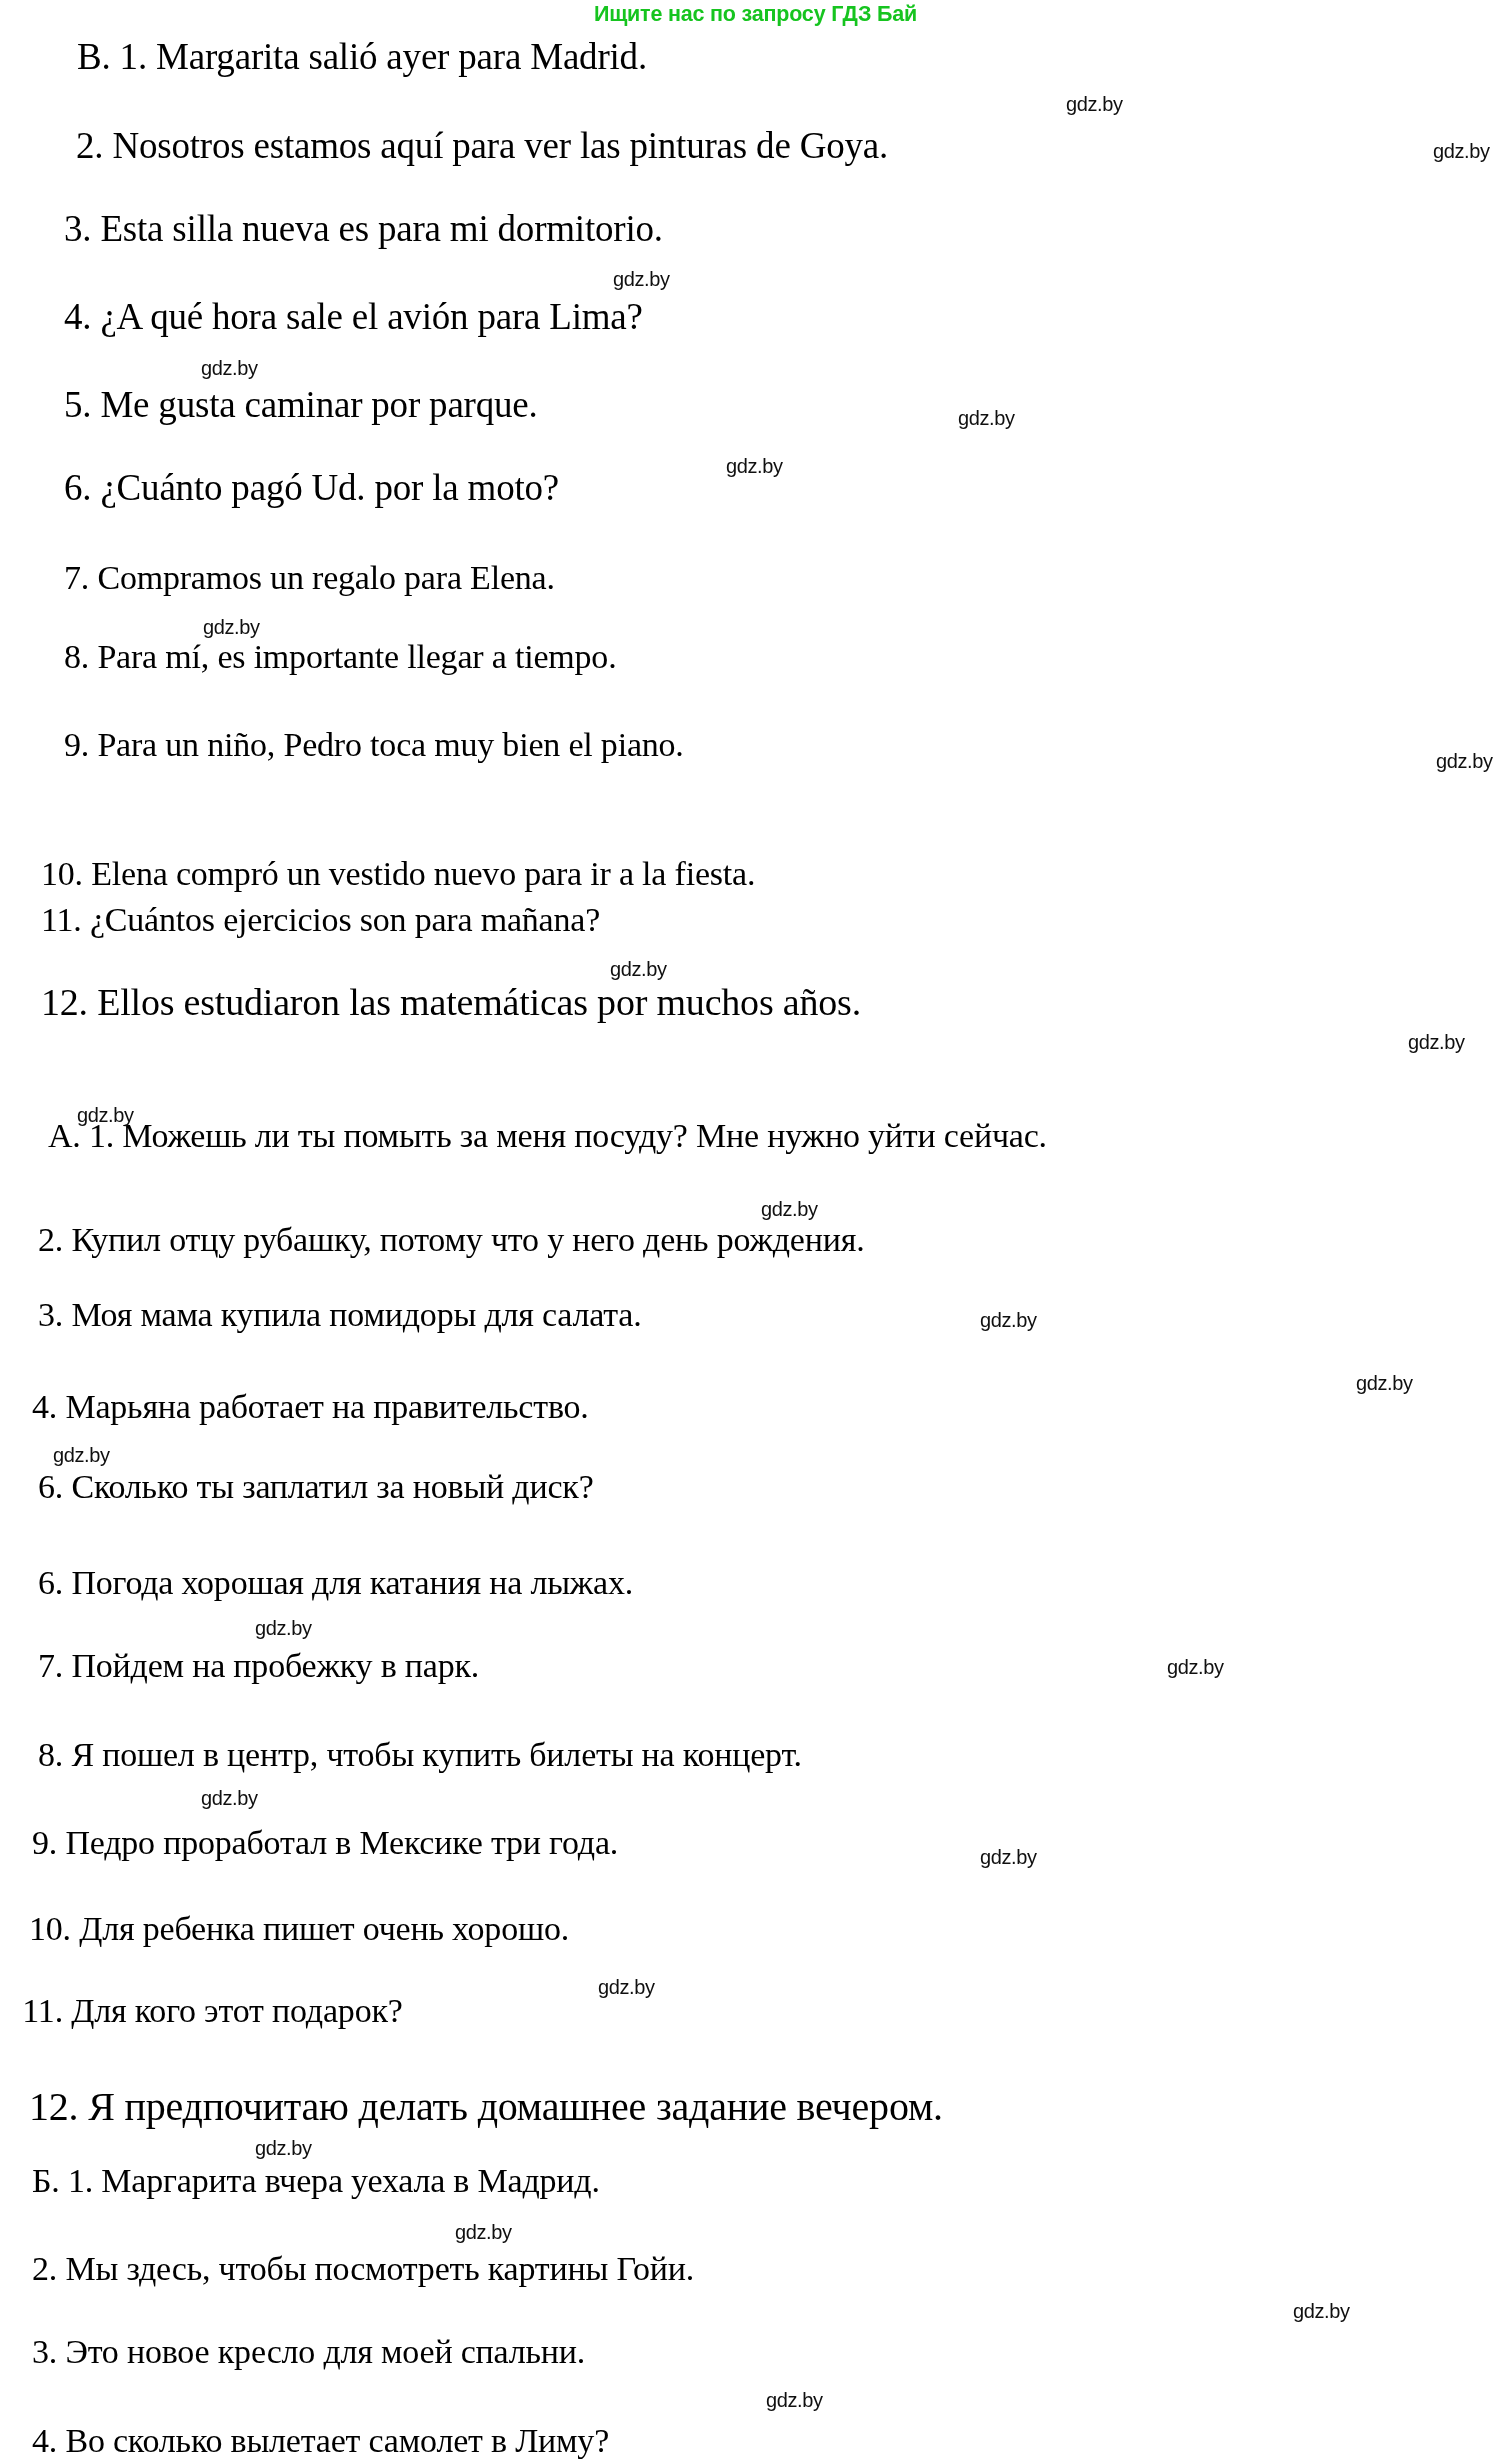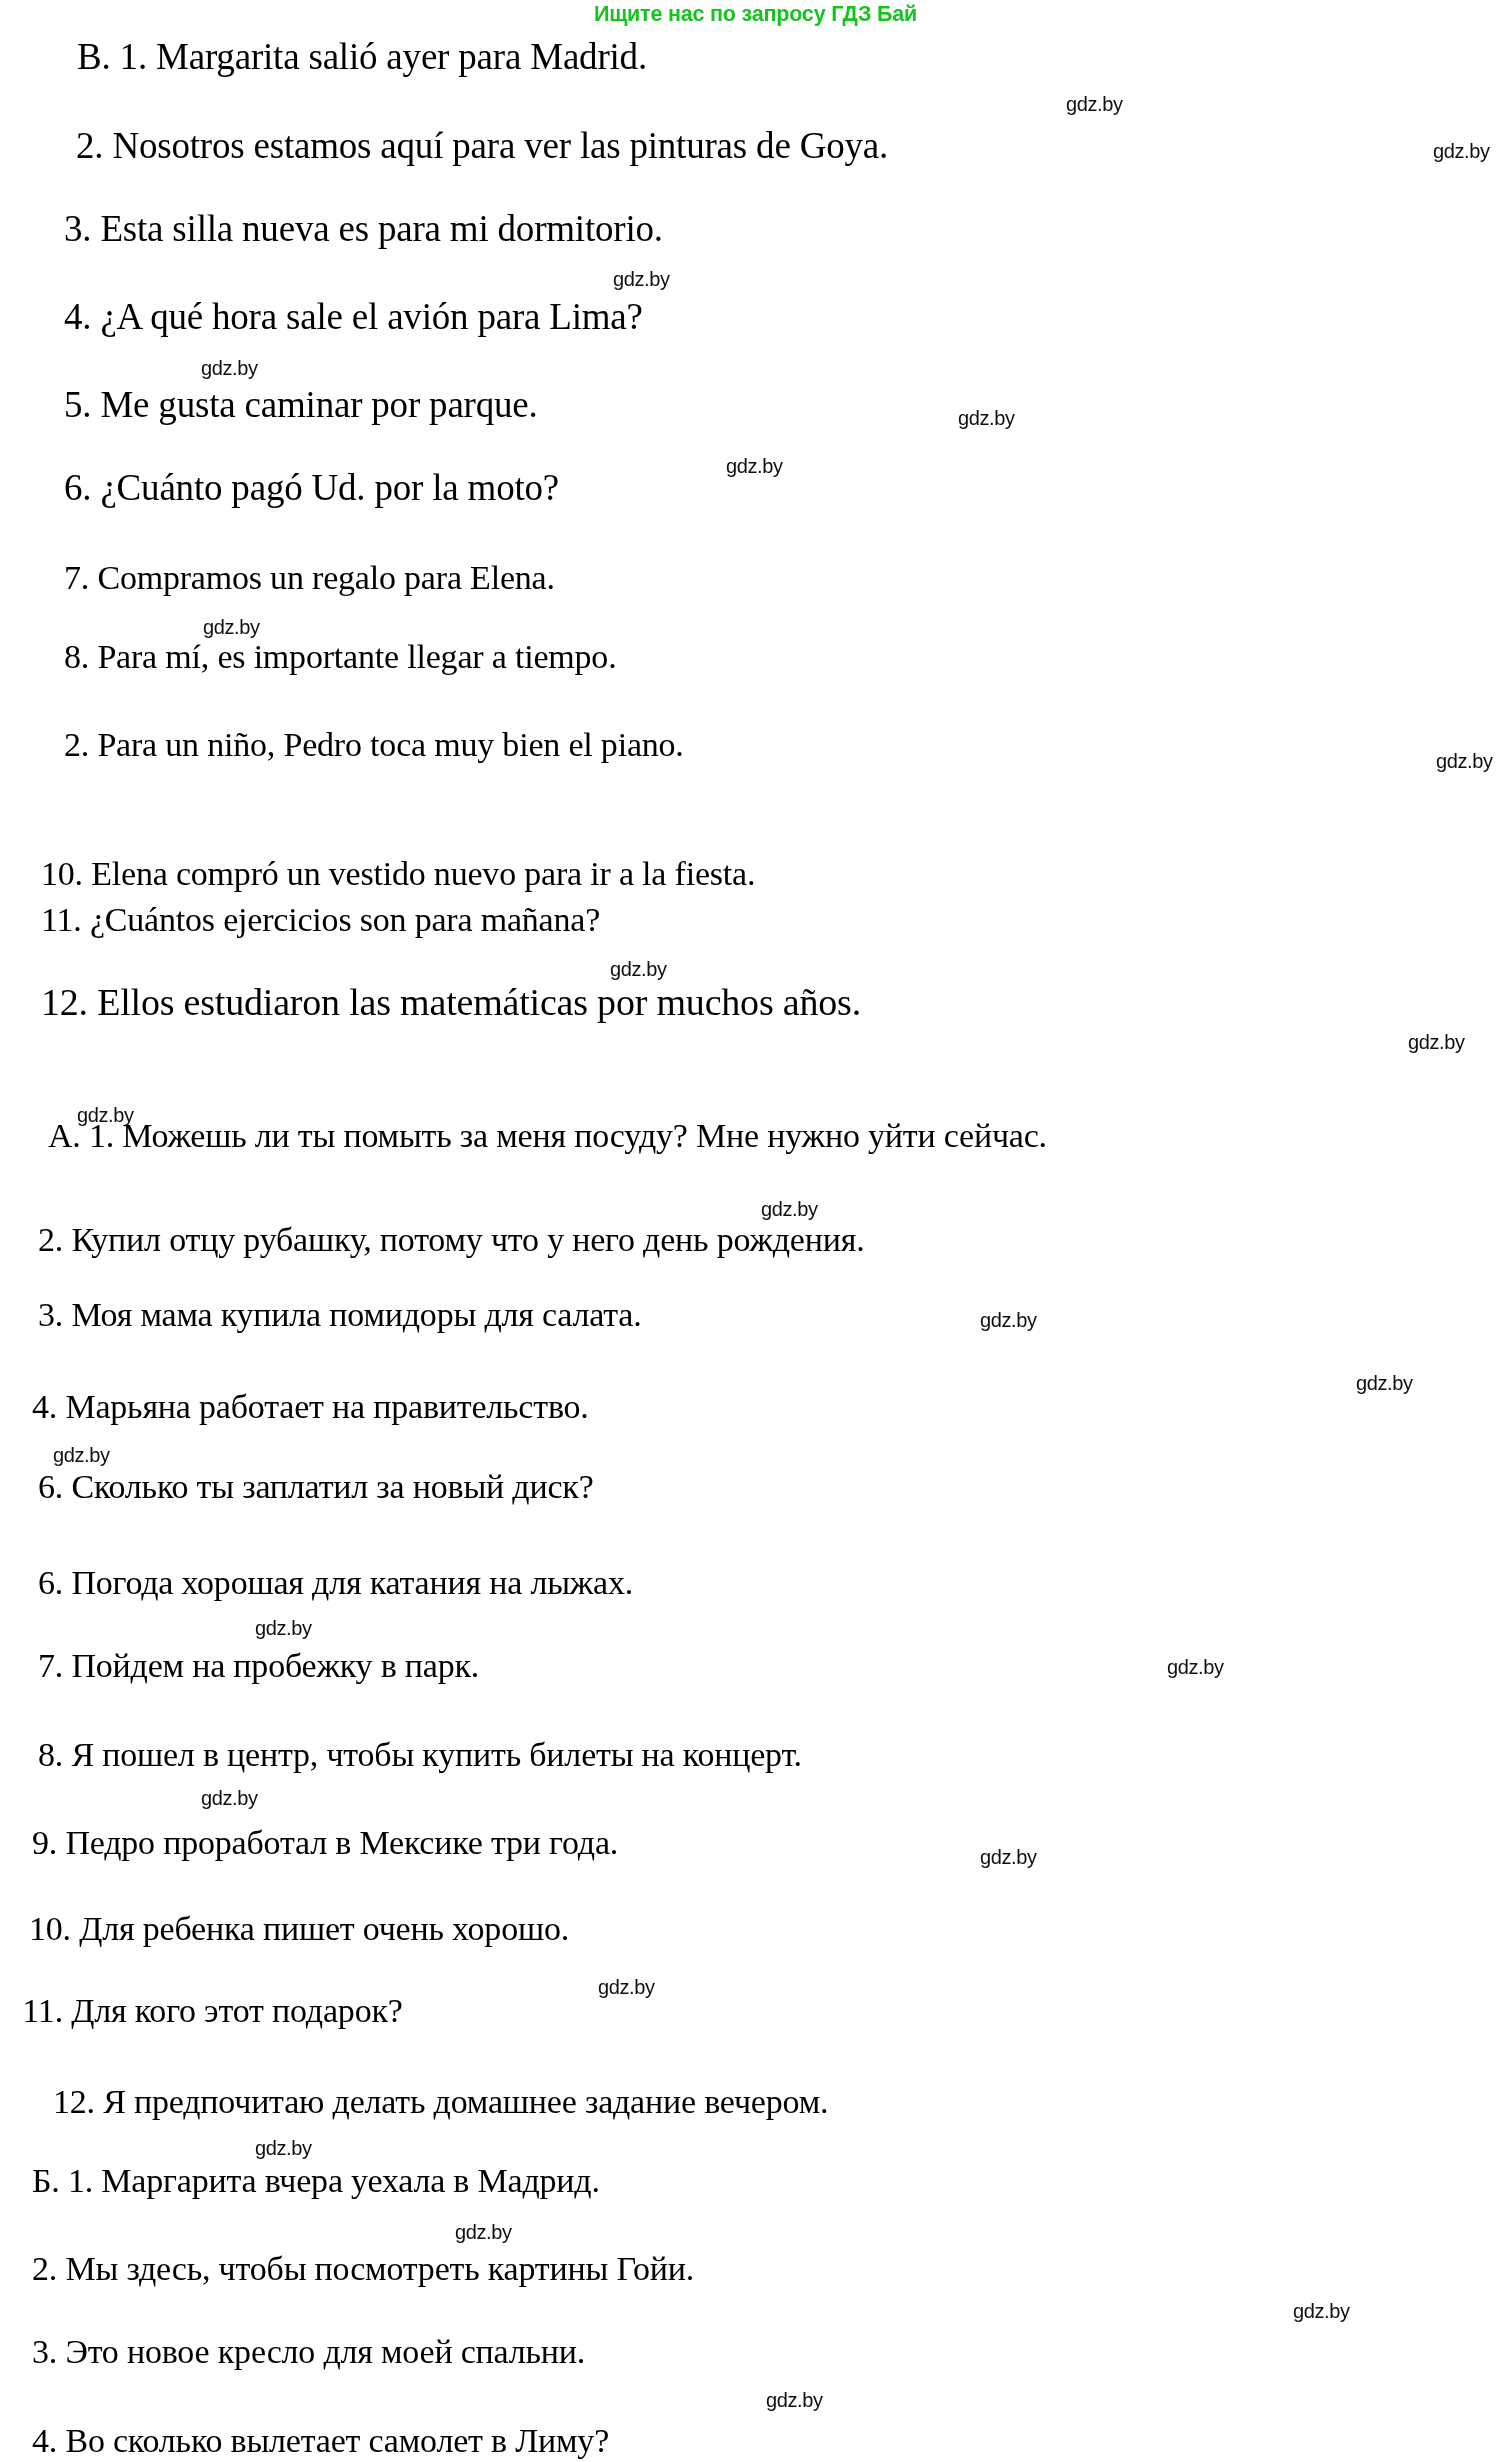--- a/index.html
+++ b/index.html
@@ -57,36 +57,36 @@
 
   <div id="lines-layer">
       <div class="answer-line" style="left: 77px; top: 35px; font-size: 37px;">B. 1. Margarita salió ayer para Madrid.</div>
       <div class="answer-line" style="left: 76px; top: 124px; font-size: 37px;">2. Nosotros estamos aquí para ver las pinturas de Goya.</div>
       <div class="answer-line" style="left: 64px; top: 207px; font-size: 37px;">3. Esta silla nueva es para mi dormitorio.</div>
       <div class="answer-line" style="left: 64px; top: 295px; font-size: 37px;">4. ¿A qué hora sale el avión para Lima?</div>
       <div class="answer-line" style="left: 64px; top: 383px; font-size: 37px;">5. Me gusta caminar por parque.</div>
       <div class="answer-line" style="left: 64px; top: 466px; font-size: 37px;">6. ¿Cuánto pagó Ud. por la moto?</div>
       <div class="answer-line" style="left: 64px; top: 559px; font-size: 34px;">7. Compramos un regalo para Elena.</div>
       <div class="answer-line" style="left: 64px; top: 638px; font-size: 34px;">8. Para mí, es importante llegar a tiempo.</div>
-      <div class="answer-line" style="left: 64px; top: 726px; font-size: 34px;">2. Para un niño, Pedro toca muy bien el piano.</div>
+      <div class="answer-line" style="left: 64px; top: 726px; font-size: 34px;">9. Para un niño, Pedro toca muy bien el piano.</div>
       <div class="answer-line" style="left: 41px; top: 811px; font-size: 34px; margin-top: 44px;">10. Elena compró un vestido nuevo para ir a la fiesta.</div>
       <div class="answer-line" style="left: 41px; top: 894px; font-size: 34px; margin-top: 7px;">11. ¿Cuántos ejercicios son para mañana?</div>
       <div class="answer-line" style="left: 41px; top: 980px; font-size: 38px;">12. Ellos estudiaron las matemáticas por muchos años.</div>
       <div class="answer-line" style="left: 48px; top: 1117px; font-size: 34px;">А. 1. Можешь ли ты помыть за меня посуду? Мне нужно уйти сейчас.</div>
       <div class="answer-line" style="left: 38px; top: 1221px; font-size: 34px;">2. Купил отцу рубашку, потому что у него день рождения.</div>
       <div class="answer-line" style="left: 38px; top: 1296px; font-size: 34px;">3. Моя мама купила помидоры для салата.</div>
       <div class="answer-line" style="left: 32px; top: 1388px; font-size: 34px;">4. Марьяна работает на правительство.</div>
       <div class="answer-line" style="left: 38px; top: 1468px; font-size: 34px;">6. Сколько ты заплатил за новый диск?</div>
       <div class="answer-line" style="left: 38px; top: 1564px; font-size: 34px;">6. Погода хорошая для катания на лыжах.</div>
       <div class="answer-line" style="left: 38px; top: 1647px; font-size: 34px;">7. Пойдем на пробежку в парк.</div>
       <div class="answer-line" style="left: 38px; top: 1736px; font-size: 34px;">8. Я пошел в центр, чтобы купить билеты на концерт.</div>
       <div class="answer-line" style="left: 32px; top: 1824px; font-size: 34px;">9. Педро проработал в Мексике три года.</div>
       <div class="answer-line" style="left: 29px; top: 1910px; font-size: 34px;">10. Для ребенка пишет очень хорошо.</div>
       <div class="answer-line" style="left: 22.3px; top: 1992px; font-size: 34px;">11. Для кого этот подарок?</div>
-      <div class="answer-line" style="left: 29px; top: 2083px; font-size: 34px; margin-left: 24px;">12. Я предпочитаю делать домашнее задание вечером.</div>
+      <div class="answer-line" style="left: 29px; top: 2083px; font-size: 40px;">12. Я предпочитаю делать домашнее задание вечером.</div>
       <div class="answer-line" style="left: 32px; top: 2162px; font-size: 34px;">Б. 1. Маргарита вчера уехала в Мадрид.</div>
       <div class="answer-line" style="left: 32px; top: 2250px; font-size: 34px;">2. Мы здесь, чтобы посмотреть картины Гойи.</div>
       <div class="answer-line" style="left: 32px; top: 2333px; font-size: 34px;">3. Это новое кресло для моей спальни.</div>
       <div class="answer-line" style="left: 32px; top: 2422px; font-size: 34px;">4. Во сколько вылетает самолет в Лиму?</div>
     </div>
 
   <div id="watermarks-layer">
       <div class="wm" style="left: 1066px; top: 93px;">gdz.by</div>
       <div class="wm" style="left: 1433px; top: 140px;">gdz.by</div>
       <div class="wm" style="left: 613px; top: 268px;">gdz.by</div>

